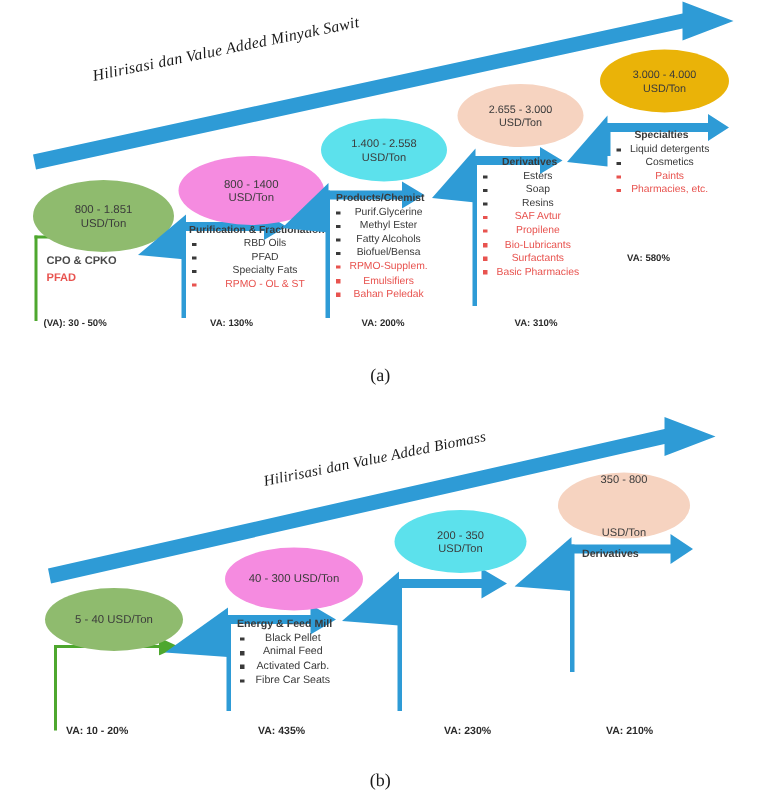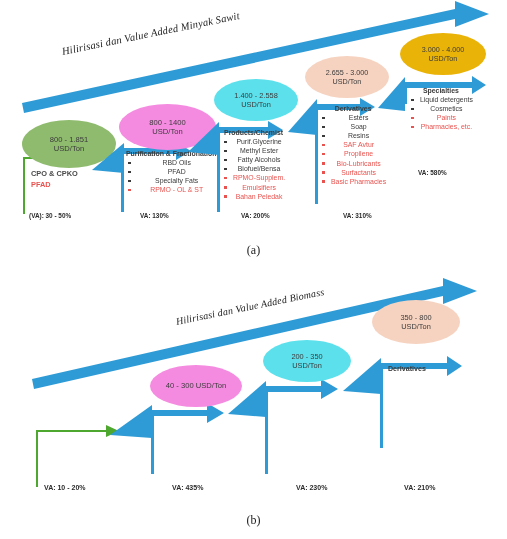--- a/index.html
+++ b/index.html
@@ -218,52 +218,64 @@
       </svg>
 
       <div class="title-text" style="left:176px; top:41px; font-size:10px; transform:rotate(-11.5deg); transform-origin:left center;">Hilirisasi dan Value Added Biomass</div>
 
       <div class="vline green" style="left:36px; top:155px; height:57px;"></div>
       <div class="hline" style="left:36px; top:155px; width:72px;"></div>
       <svg width="16" height="12" style="position:absolute; left:106px; top:150px;">
         <polygon points="0,0 13,6 0,12" fill="#4ea72e"></polygon>
       </svg>
 
+      <div class="ellipse e-green" style="left:30px; top:117px; width:92px; height:42px; font-size:7.6px;">
+        <span>5 - 40 USD/Ton</span>
+      </div>
 
 
       <svg width="120" height="58" style="position:absolute; left:110px; top:125px;">
         <polygon points="0,35 42,5 42,38" fill="#2e9bd6"></polygon>
         <polygon points="40,10 97,10 97,3 114,13 97,23 97,16 40,16" fill="#2e9bd6"></polygon>
       </svg>
       <div class="vline" style="left:151px; top:135px; height:64px;"></div>
 
       <div class="ellipse e-pink" style="left:150px; top:90px; width:92px; height:42px; font-size:7.6px;">
         <span>40 - 300 USD/Ton</span>
       </div>
 
+      <div class="block" style="left:158px; top:137px; font-size:7.1px;">
+        <div class="bt">Energy &amp; Feed Mill</div>
+        <ul>
+          <li class="dark">Black Pellet</li>
+          <li class="dark">Animal Feed</li>
+          <li class="dark">Activated Carb.</li>
+          <li class="dark">Fibre Car Seats</li>
+        </ul>
+      </div>
 
       <svg width="120" height="58" style="position:absolute; left:228px; top:101px;">
         <polygon points="0,38 38,5 38,41" fill="#2e9bd6"></polygon>
         <polygon points="36,10 93,10 93,3 110,13 93,23 93,16 36,16" fill="#2e9bd6"></polygon>
       </svg>
       <div class="vline" style="left:265px; top:111px; height:88px;"></div>
 
       <div class="ellipse e-cyan" style="left:263px; top:65px; width:88px; height:42px; font-size:7.4px;justify-content:center;">
         <span>200 - 350</span>
         <span>USD/Ton</span>
       </div>
 
 
       <svg width="120" height="56" style="position:absolute; left:343px; top:78px;">
         <polygon points="0,38 38,5 38,41" fill="#2e9bd6"></polygon>
         <polygon points="36,10 104,10 104,3 119,13 104,23 104,16 36,16" fill="#2e9bd6"></polygon>
       </svg>
       <div class="vline" style="left:380px; top:88px; height:85px;"></div>
 
-      <div class="ellipse e-peach1" style="left:372px; top:25px; width:88px; height:44px; font-size:7.4px;">
+      <div class="ellipse e-peach1" style="left:372px; top:40px; width:88px; height:44px; font-size:7.4px;justify-content:space-between;">
         <span>350 - 800</span>
         <span>USD/Ton</span>
       </div>
 
       <div class="block" style="left:388px; top:90px; font-size:7.1px;">
         <div class="bt">Derivatives</div>
       </div>
 
       <div class="va" style="left:44px; top:209px; font-size:7px;">VA: 10 - 20%</div>
       <div class="va" style="left:172px; top:209px; font-size:7px;">VA: 435%</div>

